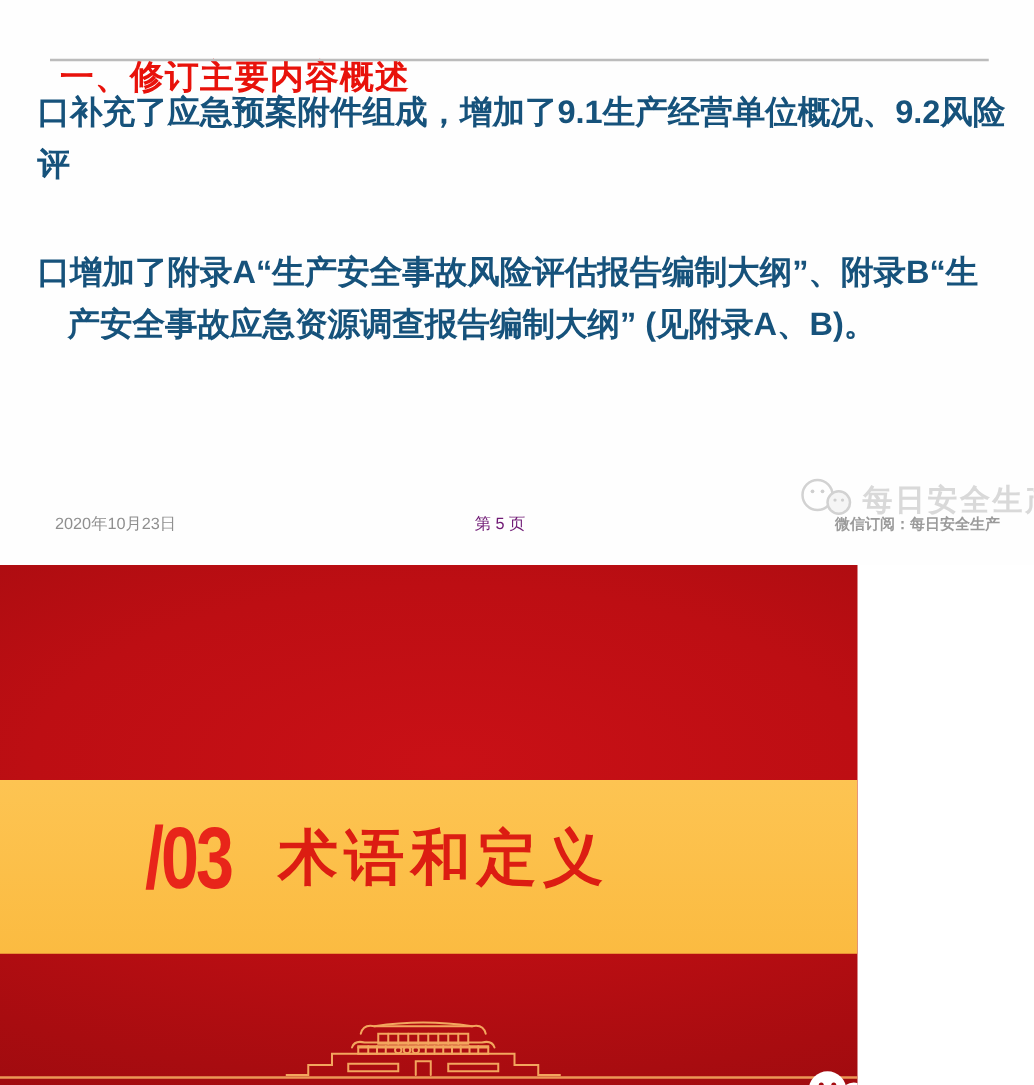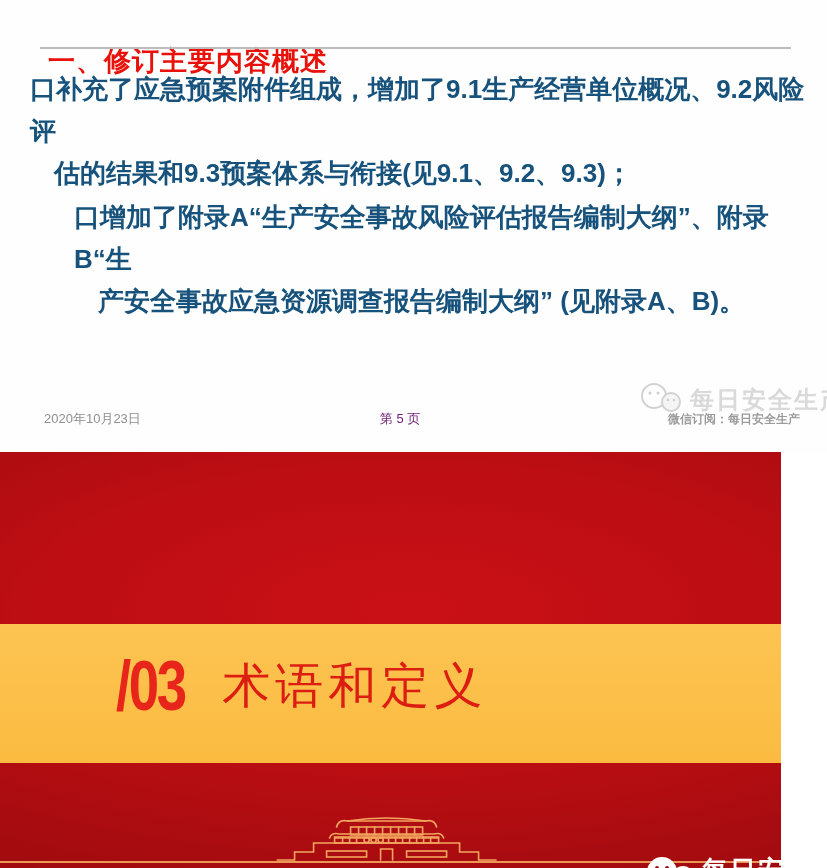--- a/index.html
+++ b/index.html
@@ -16,21 +16,21 @@
   .title-rule {
     position: absolute; left: 40px; right: 36px; top: 47px; height: 2px;
     background: #bcbcbc;
   }
   .bullet {
     position: absolute; left: 30px; right: 20px;
     font-size: 26px; font-weight: bold; color: #16527b; line-height: 42px;
   }
   .bullet .cont { padding-left: 24px; }
   .b1 { top: 68px; }
-  .b2 { top: 196px; margin-left: 44px; }
+  .b2 { top: 196px; }
   .b3 { top: 324px; }
 
   .footer-date {
     position: absolute; left: 44px; top: 410px;
     font-size: 13px; color: #8f8f8f;
   }
   .footer-page {
     position: absolute; left: 355px; top: 410px; width: 90px; text-align: center;
     font-size: 13px; color: #701a75;
   }
@@ -40,40 +40,40 @@
     font-size: 24px; font-weight: bold; color: #d9d9d9; letter-spacing: 2px;
     white-space: nowrap;
   }
   .wm-caption {
     position: absolute; left: 668px; top: 411px;
     font-size: 12px; font-weight: bold; color: #9b9b9b; white-space: nowrap;
   }
 
   
   .slide2 {
-    position: absolute; top: 452px; left: 0; width: 781px; height: 416px; overflow: hidden;
+    position: absolute; top: 452px; left: 0; width: 686px; height: 416px; overflow: hidden;
     background: radial-gradient(120% 85% at 52% 38%,
       #c91016 0%, #bd0e13 40%, #a80c10 72%, #970a0e 100%);
   }
   .yellow-band {
     position: absolute; left: 0; right: 0; top: 172px; height: 139px;
     background: linear-gradient(180deg, #fdc452 0%, #fbbb41 100%);
   }
   .band-inner {
     position: absolute; inset: 0; display: flex; align-items: center;
     padding-left: 116px;
   }
   .section-number {
     display: inline-block;
     font-size: 70px; font-weight: bold; color: #e8251a; letter-spacing: -3px;
     transform: scaleX(0.78); transform-origin: left center;
     position: relative; top: -8px;
   }
   .section-title {
-    font-size: 48px; font-weight: normal; color: #dc1d12; letter-spacing: 5px;
+    font-size: 48px; font-weight: bold; color: #dc1d12; letter-spacing: 5px;
     position: relative; top: -8px; margin-left: 18px; white-space: nowrap;
   }
   .ground-line {
     position: absolute; left: 0; right: 0; bottom: 5px; height: 2px;
     background: rgba(243, 166, 94, 0.9);
   }
   .gate-svg { position: absolute; left: 50%; bottom: 2px; transform: translateX(-52%); }
 
   .logo-icon-svg { position: absolute; left: 642px; top: 394px; }
   .logo-text {
@@ -88,21 +88,20 @@
 <div class="page">
 
   <section class="slide1">
 
     <h1 class="slide1-title">一、修订主要内容概述</h1>
 
     <div class="title-rule"></div>
 
     <div class="bullet b1">
       <div>口补充了应急预案附件组成，增加了9.1生产经营单位概况、9.2风险评</div>
-      <div class="cont">估的结果和9.3预案体系与衔接(见9.1、9.2、9.3)；</div>
     </div>
 
     <div class="bullet b2">
       <div>口增加了附录A“生产安全事故风险评估报告编制大纲”、附录B“生</div>
       <div class="cont">产安全事故应急资源调查报告编制大纲” (见附录A、B)。</div>
     </div>
 
 
     <div class="footer-date">2020年10月23日</div>
 

